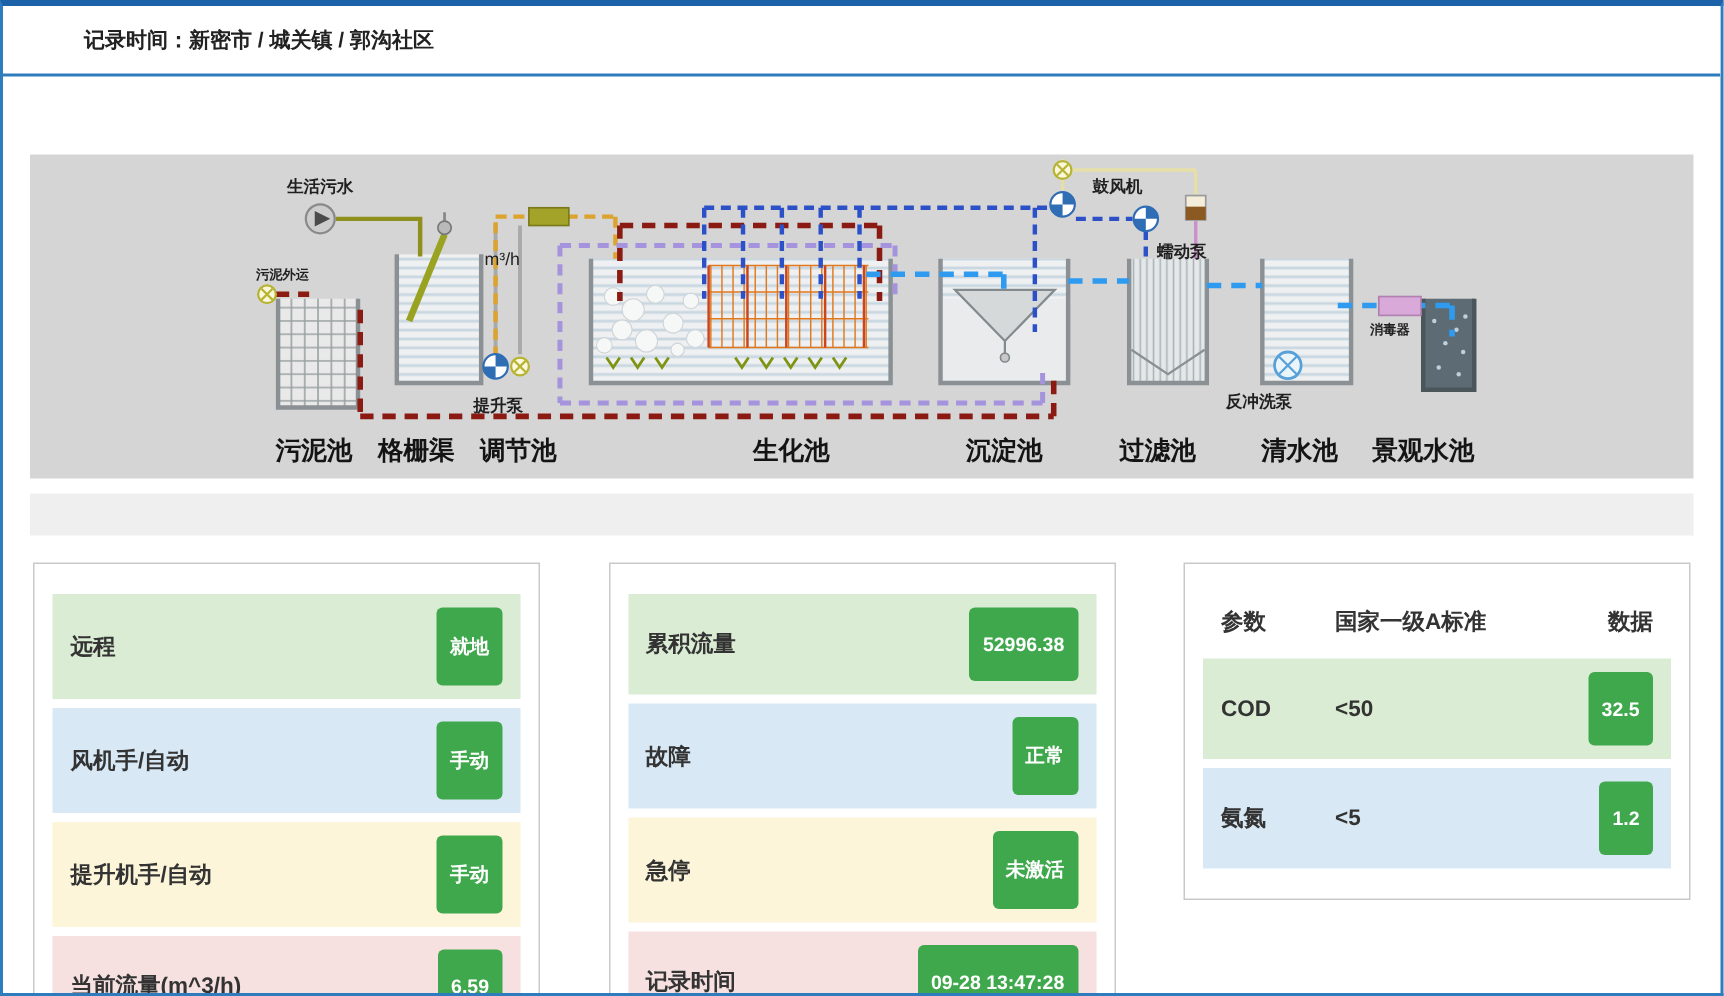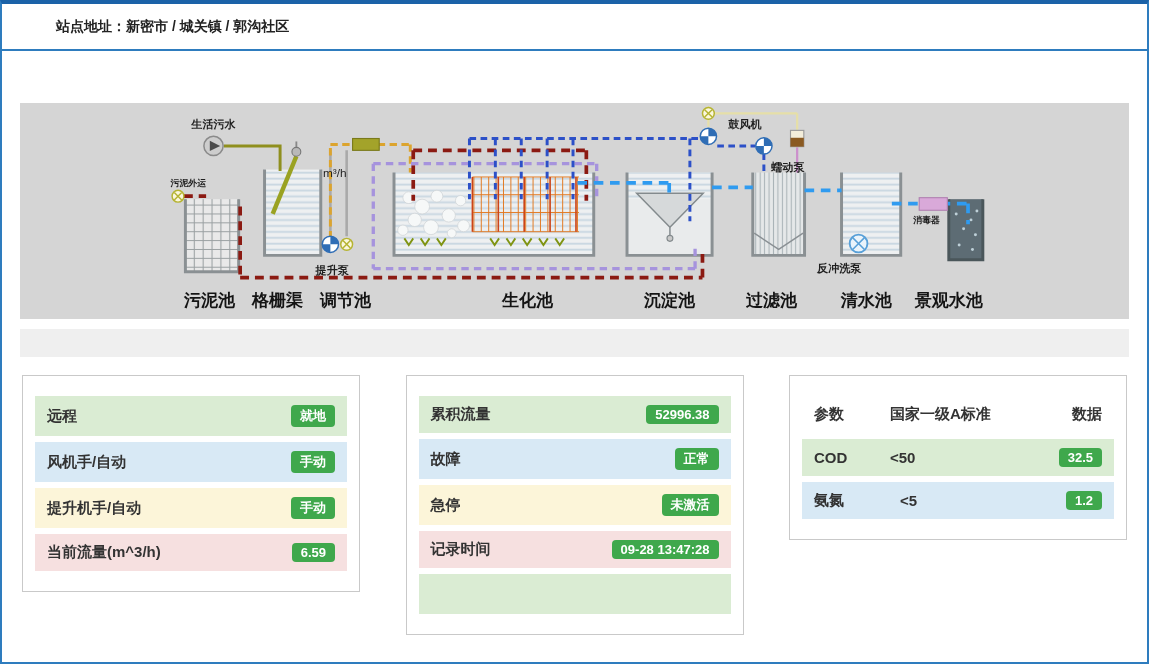--- a/index.html
+++ b/index.html
@@ -34,25 +34,25 @@
     width:338px; background:#fff; border:1px solid #c9c9c9;
     padding:20px 12px 14px 12px;
   }
   .prow {
     display:flex; justify-content:space-between; align-items:center;
     padding:9px 12px; margin-bottom:6px;
   }
   .plabel { font-weight:bold; font-size:15px; color:#333;text-align:right; }
   .badge {
     background:#3fa84c; color:#fff; font-weight:bold; font-size:13px;
-    padding:2px 9px; border-radius:4px; display:inline-block;
+    padding:17px 9px; border-radius:4px; display:inline-block;
     min-width:22px; 
   }
   .bg-green  { background:#daecd3; }
-  .bg-blue   { background:#d8e9f5;gap:10px; }
+  .bg-blue   { background:#d8e9f5; }
   .bg-yellow { background:#fcf5d9; }
   .bg-pink   { background:#f6e0e0; }
   .prow-partial { height:40px; }
   .qhead, .qrow {
     display:grid; grid-template-columns:76px 1fr 70px; align-items:center;
     padding:9px 12px; margin-bottom:6px;
   }
   .qhead { font-weight:bold; font-size:15px; color:#333; }
   .qhead .c2, .qrow .qstd { }
   .qhead .c3, .qrow .qval { text-align:right; }
@@ -61,21 +61,21 @@
   
   .lbl    { font-size:15px; font-weight:bold; fill:#1f1f1f; }
   .lbl-sm { font-size:12px; font-weight:bold; fill:#1f1f1f; }
   .lbl-lg { font-size:23px; font-weight:bold; fill:#141414; }
   .unit   { font-size:16px; fill:#1f1f1f; }
 </style>
 </head>
 <body>
 
 <div class="header">
-  <span>站点地址：新密市 / 城关镇 / 郭沟社区</span>
+  <span>记录时间：新密市 / 城关镇 / 郭沟社区</span>
 </div>
 
 <div class="diagram">
 <svg viewBox="0 0 1112 292" preserveAspectRatio="xMidYMid meet">
   <defs>
     <pattern id="water" width="8" height="8" patternUnits="userSpaceOnUse">
       <rect width="8" height="8" fill="#eef0f1"></rect>
       <rect y="5" width="8" height="2.5" fill="#c9d7e1"></rect>
     </pattern>
     <pattern id="hatchgrid" width="12" height="12" patternUnits="userSpaceOnUse">

